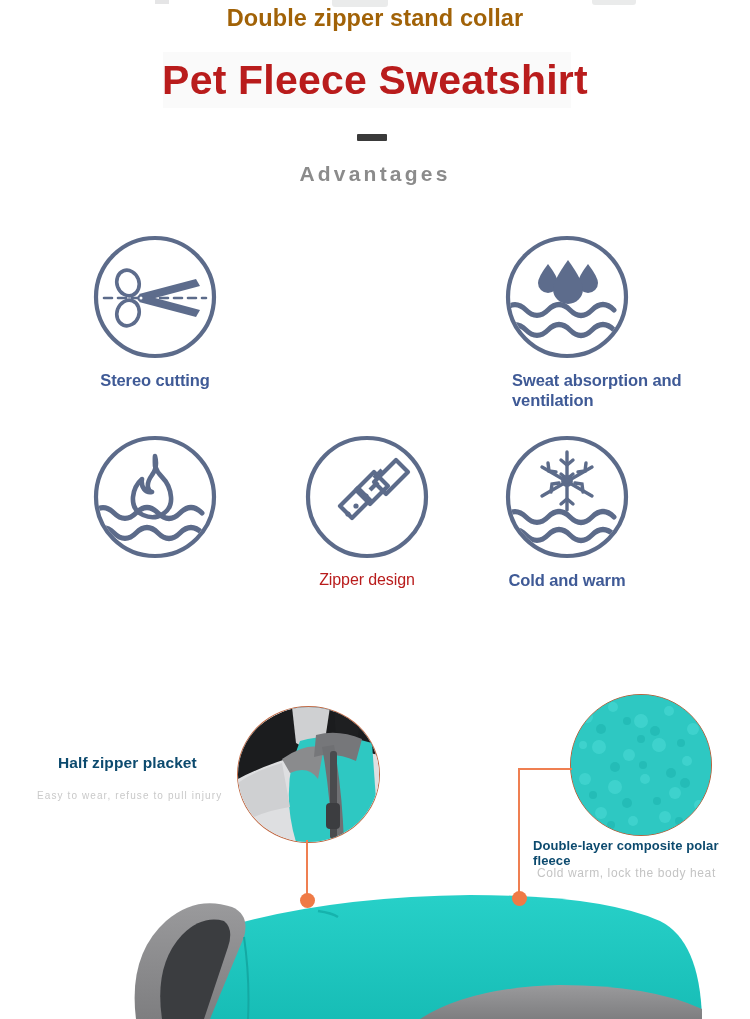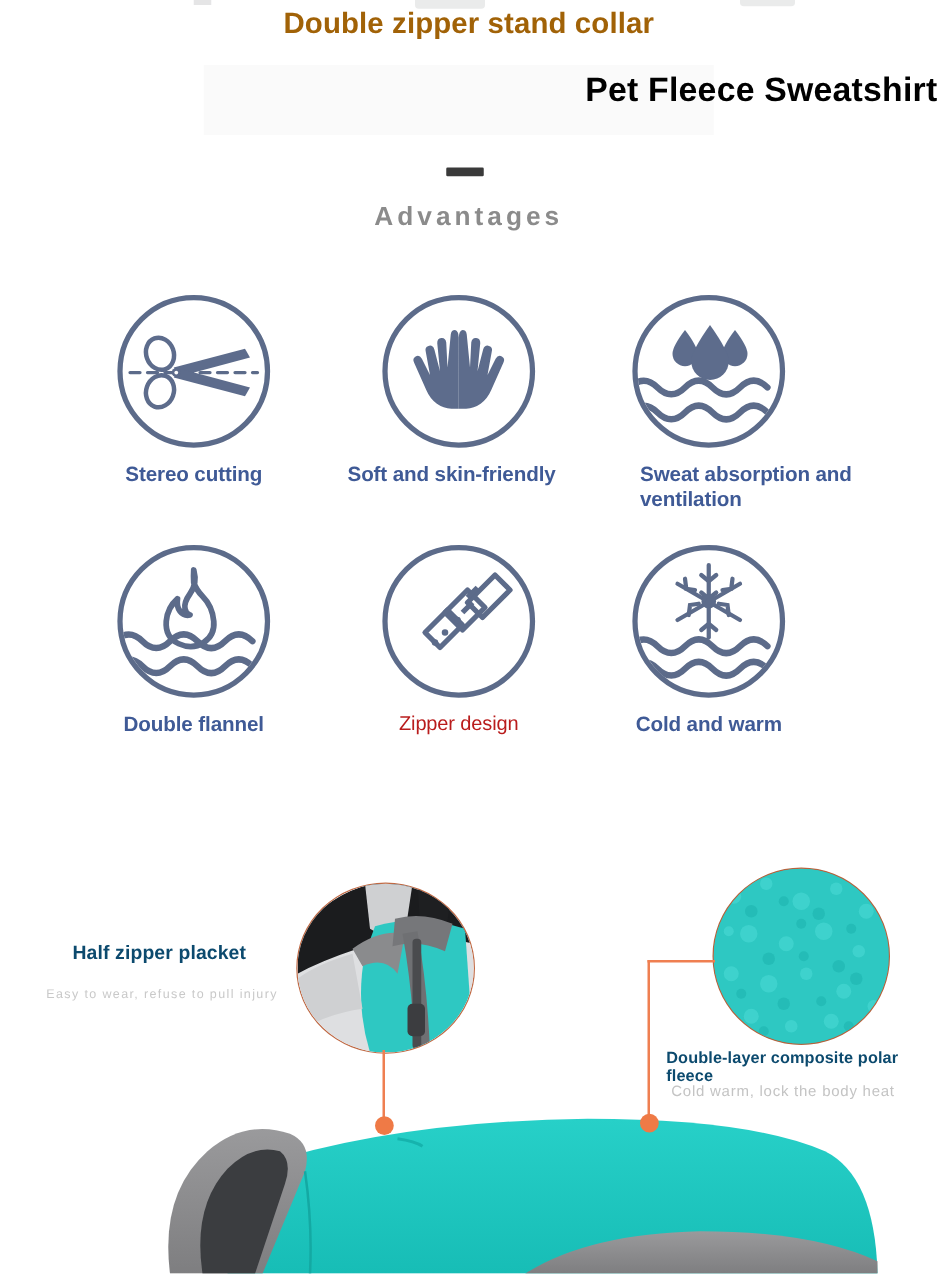--- a/index.html
+++ b/index.html
@@ -11,21 +11,21 @@
   }
   
   .crop-remnant{position:absolute;top:0;background:#d9dadb;opacity:.55;}
   .crop-a{left:332px;width:56px;height:7px;border-radius:0 0 3px 3px;}
   .crop-b{left:592px;width:44px;height:5px;border-radius:0 0 3px 3px;}
   .crop-c{left:155px;top:0;width:14px;height:4px;background:#cfd0d1;}
 
   
   .hdr{position:absolute;left:0;width:750px;text-align:center;}
   .hdr-sub{top:5px;font-size:23.5px;font-weight:bold;color:#a16207;letter-spacing:.1px;}
-  .hdr-title{top:57px;font-size:27px;font-weight:bold;color:#000000;letter-spacing:.2px;text-align:right;}
+  .hdr-title{top:57px;font-size:41px;font-weight:bold;color:#b91c1c;letter-spacing:.2px;}
   .hdr-wash{position:absolute;left:163px;top:52px;width:408px;height:56px;background:#fafafa;}
   .divider-dash{position:absolute;left:357px;top:134px;width:30px;height:7px;background:#3a3a3a;border-radius:1px;}
   .hdr-adv{top:162px;font-size:21px;color:#8b8b8b;letter-spacing:3.2px;font-weight:bold;}
 
   
   .adv-grid{position:absolute;left:0;top:225px;width:750px;}
   .adv-row{position:relative;width:750px;height:200px;}
   .adv-cell{position:absolute;width:250px;top:0;text-align:center;}
   .adv-cell.c0{left:30px;}
   .adv-cell.c1{left:242px;}
@@ -91,40 +91,20 @@
             <ellipse cx="36" cy="49" rx="11" ry="13" transform="rotate(-20 36 49)"></ellipse>
             <ellipse cx="36" cy="79" rx="11" ry="13" transform="rotate(20 36 79)"></ellipse>
           </g>
           <circle cx="49" cy="64" r="3.6" fill="#5d6c8c"></circle>
           <circle cx="49" cy="64" r="1.5" fill="#ffffff"></circle>
         </svg>
       </div>
       <div class="adv-label">Stereo cutting</div>
     </div>
 
-    <div class="adv-cell c1">
-      <div class="adv-ico">
-        <svg viewBox="0 0 126 126">
-          <circle cx="63" cy="63" r="59" fill="none" stroke="#5c6b8a" stroke-width="4.2"></circle>
-          <g fill="#5d6c8c">
-
-            <path d="M60 30 q-3 0 -3.4 3.5 L54 60 L53 40 q-.6-4-4-3.6 -3.4.4-3.2 4.2 L48 63
-                     L43.5 45.5 q-1.4-3.8-4.7-2.8 -3.2 1 -2.2 4.7 L40 66
-                     L33.5 53 q-2-3.4-5-1.8 -2.9 1.6-1.2 4.9 L37 78
-                     q3 7 8.5 11 5.2 3.7 11.6 4 L63 93 L63 36 q-.2-5.6-3-6z"></path>
-
-            <path d="M66 30 q3 0 3.4 3.5 L72 60 L73 40 q.6-4 4-3.6 3.4.4 3.2 4.2 L78 63
-                     L82.5 45.5 q1.4-3.8 4.7-2.8 3.2 1 2.2 4.7 L86 66
-                     L92.5 53 q2-3.4 5-1.8 2.9 1.6 1.2 4.9 L89 78
-                     q-3 7-8.5 11 -5.2 3.7-11.6 4 L63 93 L63 36 q.2-5.6 3-6z"></path>
-          </g>
-        </svg>
-      </div>
-      <div class="adv-label two">Soft and skin-friendly</div>
-    </div>
 
     <div class="adv-cell c2">
       <div class="adv-ico">
         <svg viewBox="0 0 126 126">
           <defs>
             <clipPath id="clipC1">
                 <circle cx="63" cy="63" r="57"></circle>
               </clipPath>
           </defs>
           <circle cx="63" cy="63" r="59" fill="none" stroke="#5c6b8a" stroke-width="4.2"></circle>
@@ -156,21 +136,20 @@
           <circle cx="63" cy="63" r="59" fill="none" stroke="#5c6b8a" stroke-width="4.2"></circle>
           <path d="M63 22 q3 11 -3 19 -5 7 -4 12 .6 4 4 5 -5 1 -8-3 -3-4 -2-10
                    -8 7 -9 18 -1 13 10 18 11 5 20 -1 9-6 8-17 -1-12 -9-20
                    -5-5 -7-11 -.3-6 0-10z" fill="none" stroke="#5c6b8a" stroke-width="4.6" stroke-linejoin="round"></path>
           <g clip-path="url(#clipC2)" fill="none" stroke="#5c6b8a" stroke-width="5" stroke-linecap="round" stroke-linejoin="round">
             <path d="M0 79 q11-11 22 0 t22 0 t22 0 t22 0 t22 0"></path>
             <path d="M0 99 q11-11 22 0 t22 0 t22 0 t22 0 t22 0"></path>
           </g>
         </svg>
       </div>
-      <div class="adv-label">Double flannel</div>
     </div>
 
     <div class="adv-cell c1">
       <div class="adv-ico">
         <svg viewBox="0 0 126 126">
           <circle cx="63" cy="63" r="59" fill="none" stroke="#5c6b8a" stroke-width="4.2"></circle>
           <g fill="none" stroke="#5c6b8a" stroke-width="4.2" stroke-linejoin="round">
 
             <path d="M70 48 L92 26 L104 38 L82 60 Z"></path>
 

